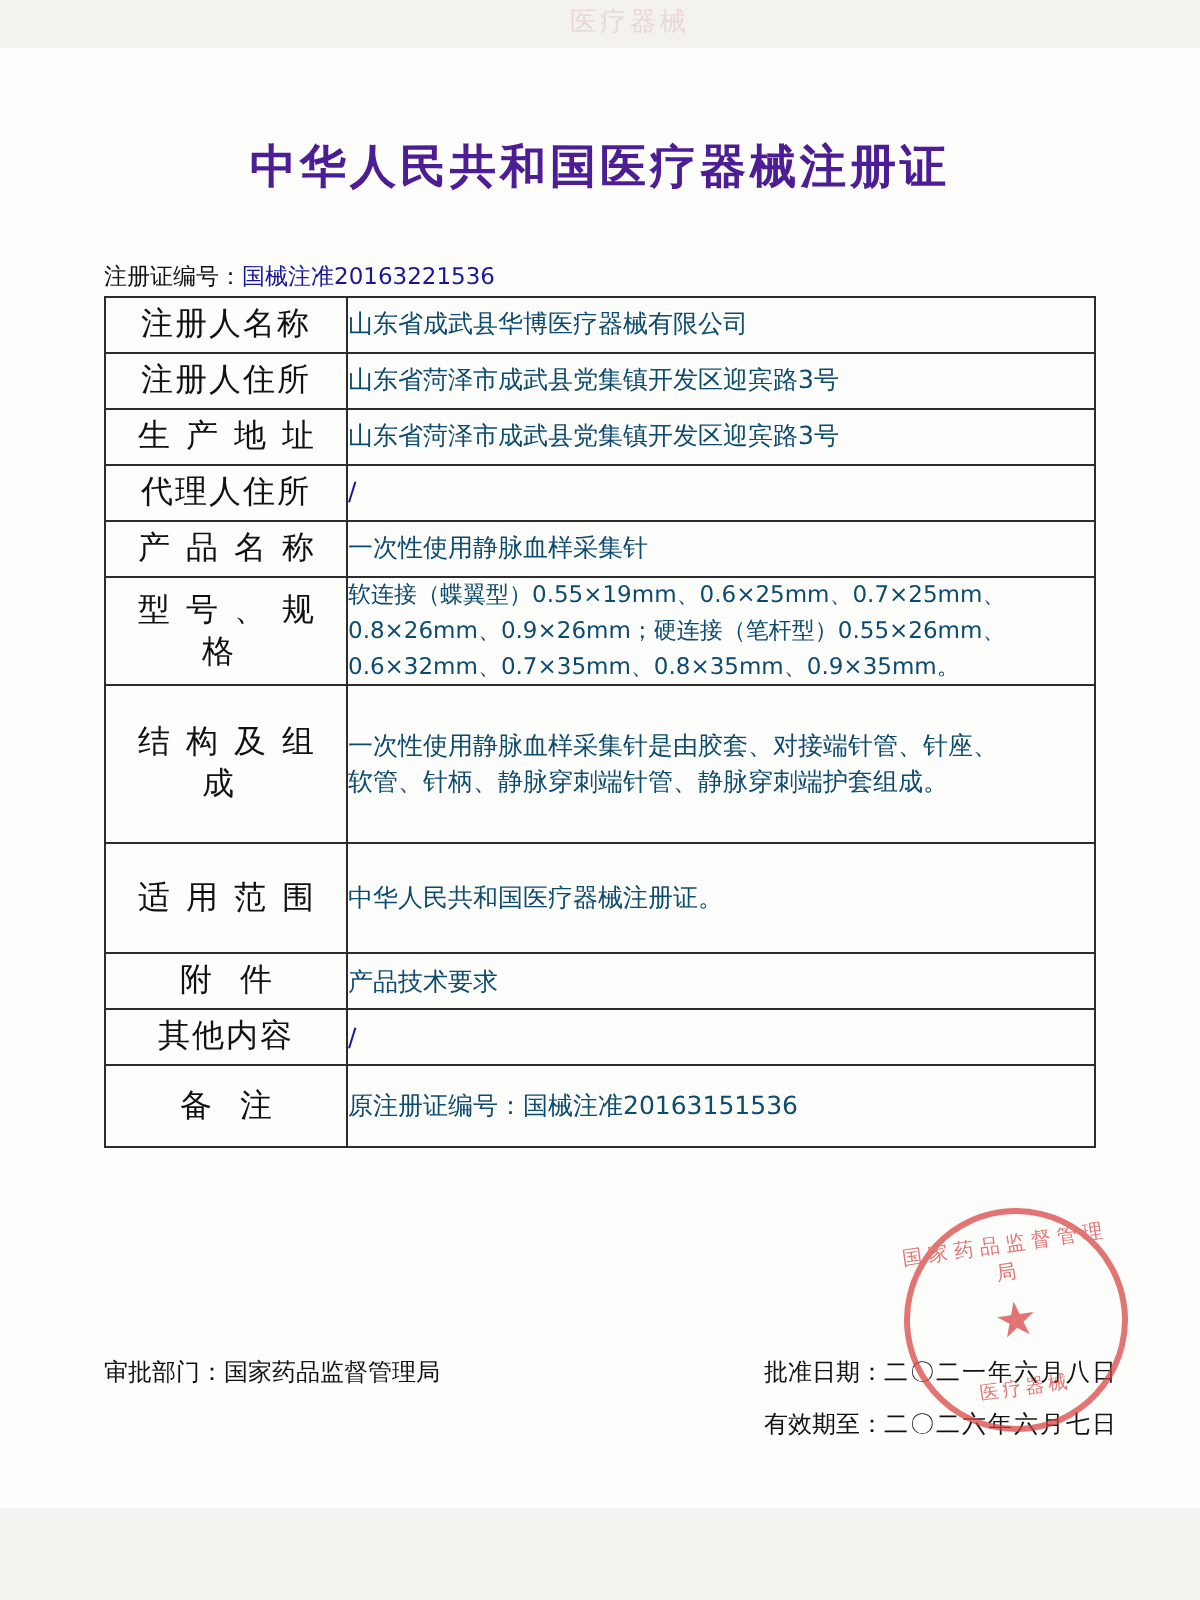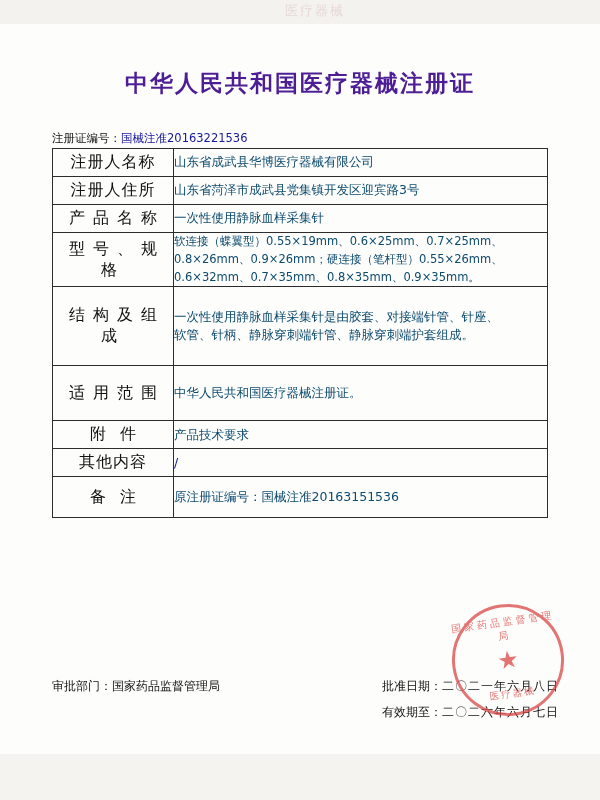--- a/index.html
+++ b/index.html
@@ -177,20 +177,28 @@
 
   <table class="cert">
     <tbody>
       <tr>
         <td class="key r-h1">注册人名称</td>
         <td class="val">山东省成武县华博医疗器械有限公司</td>
       </tr>
       <tr>
         <td class="key r-h1">注册人住所</td>
         <td class="val">山东省菏泽市成武县党集镇开发区迎宾路3号</td>
+      </tr>
+      <tr>
+        <td class="key r-h1"><span class="sp2">生产地址</span></td>
+        <td class="val">山东省菏泽市成武县党集镇开发区迎宾路3号</td>
+      </tr>
+      <tr>
+        <td class="key r-h1">代理人住所</td>
+        <td class="val dash">/</td>
       </tr>
       <tr>
         <td class="key r-h1"><span class="sp2">产品名称</span></td>
         <td class="val">一次性使用静脉血样采集针</td>
       </tr>
       <tr>
         <td class="key"><span class="sp2">型号、规格</span></td>
         <td class="val" style="font-size:11.5px;line-height:1.55;">
           <div class="spec-line">软连接（蝶翼型）0.55×19mm、0.6×25mm、0.7×25mm、</div>
           <div class="spec-line">0.8×26mm、0.9×26mm；硬连接（笔杆型）0.55×26mm、</div>

